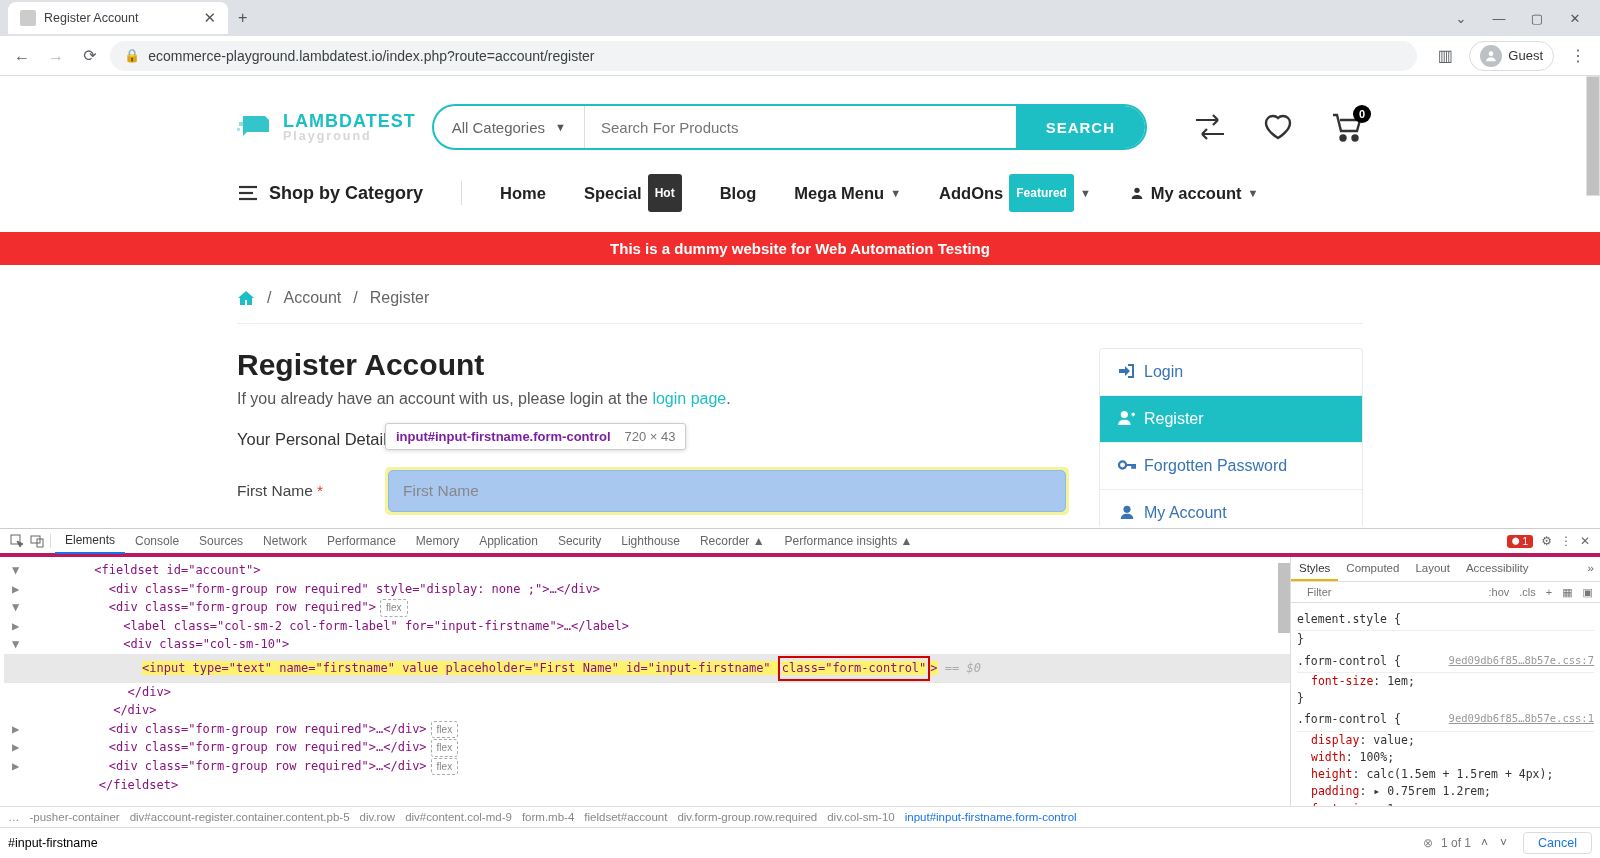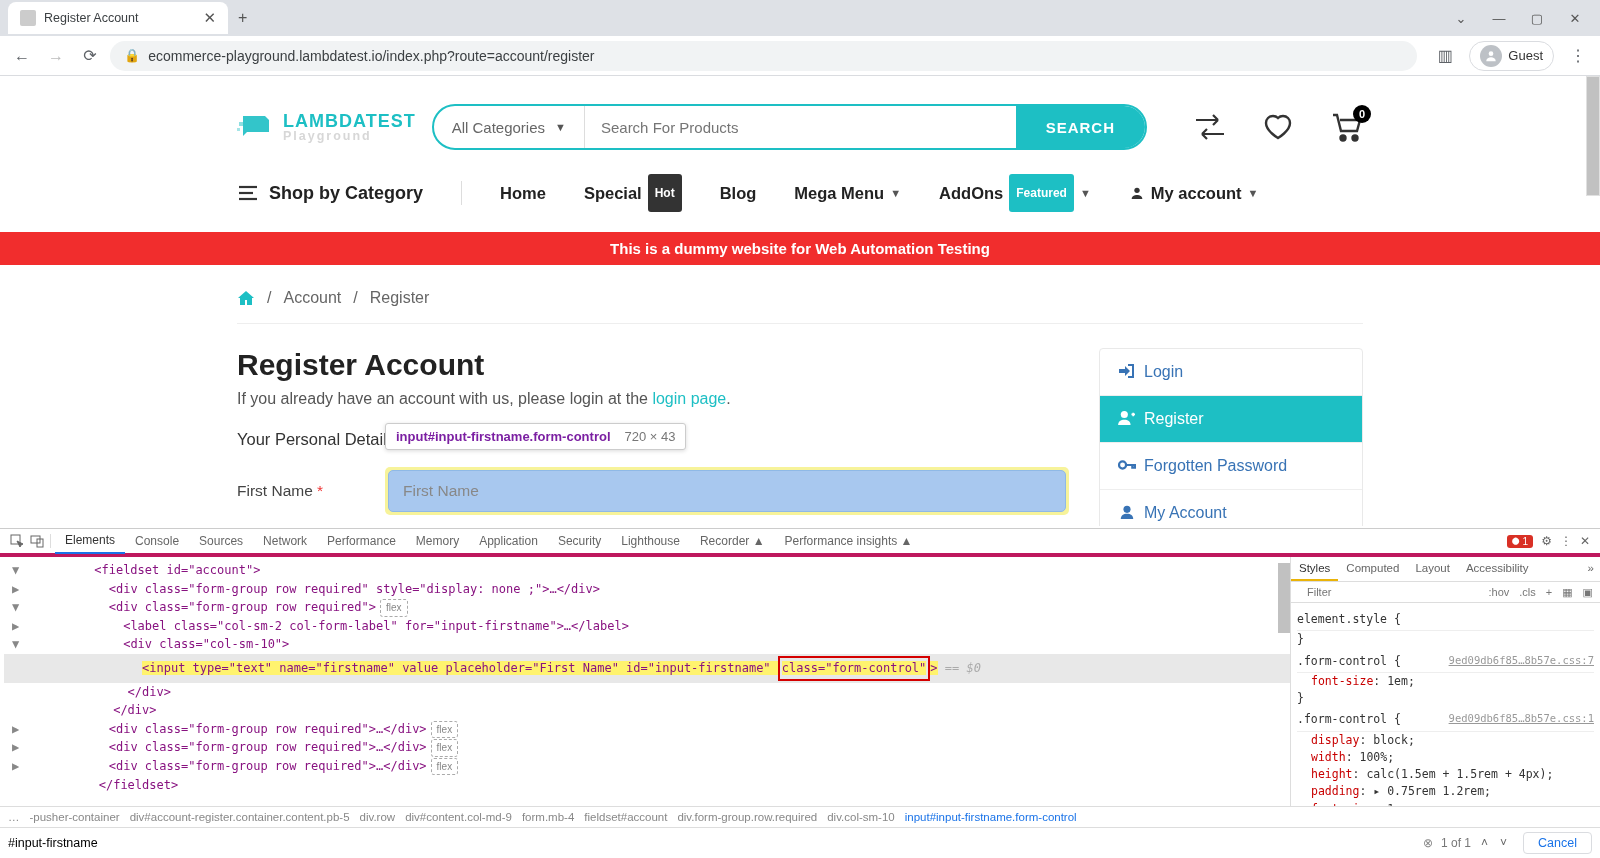--- a/index.html
+++ b/index.html
@@ -420,21 +420,21 @@
           <div class="rule-head">
             <span>.form-control {</span>
             <span class="src">9ed09db6f85…8b57e.css:7</span>
           </div>
           <div class="prop"><span class="k">font-size</span>: <span class="v">1em;</span></div>
           <div>}</div>
           <div class="rule-head">
             <span>.form-control {</span>
             <span class="src">9ed09db6f85…8b57e.css:1</span>
           </div>
-          <div class="prop"><span class="k">display</span>: <span class="v">block;</span></div>
+          <div class="prop"><span class="k">display</span>: <span class="v">value;</span></div>
           <div class="prop"><span class="k">width</span>: <span class="v">100%;</span></div>
           <div class="prop"><span class="k">height</span>: <span class="v">calc(1.5em + 1.5rem + 4px);</span></div>
           <div class="prop"><span class="k">padding</span>: <span class="v">▸ 0.75rem 1.2rem;</span></div>
           <div class="prop strike"><span class="k">font-size</span>: <span class="v">1em;</span></div>
         </div>
     </div>
   </div>
 
   <div class="crumb-bar">
     <span class="ellips" id="crumb-list" style="display:contents"><span>…</span><span>-pusher-container</span><span>div#account-register.container.content.pb-5</span><span>div.row</span><span>div#content.col-md-9</span><span>form.mb-4</span><span>fieldset#account</span><span>div.form-group.row.required</span><span>div.col-sm-10</span><span class="cur">input#input-firstname.form-control</span></span>

